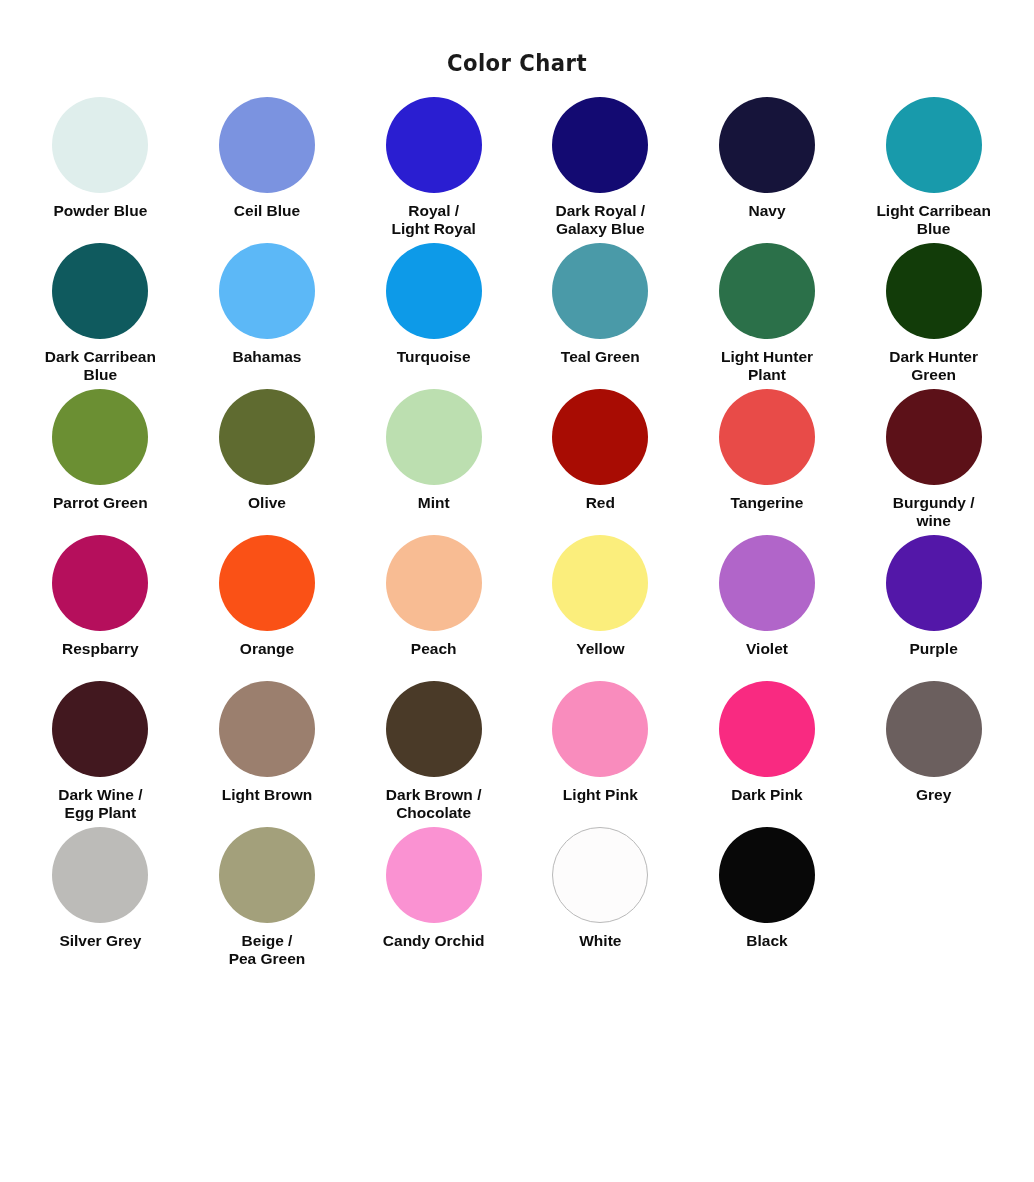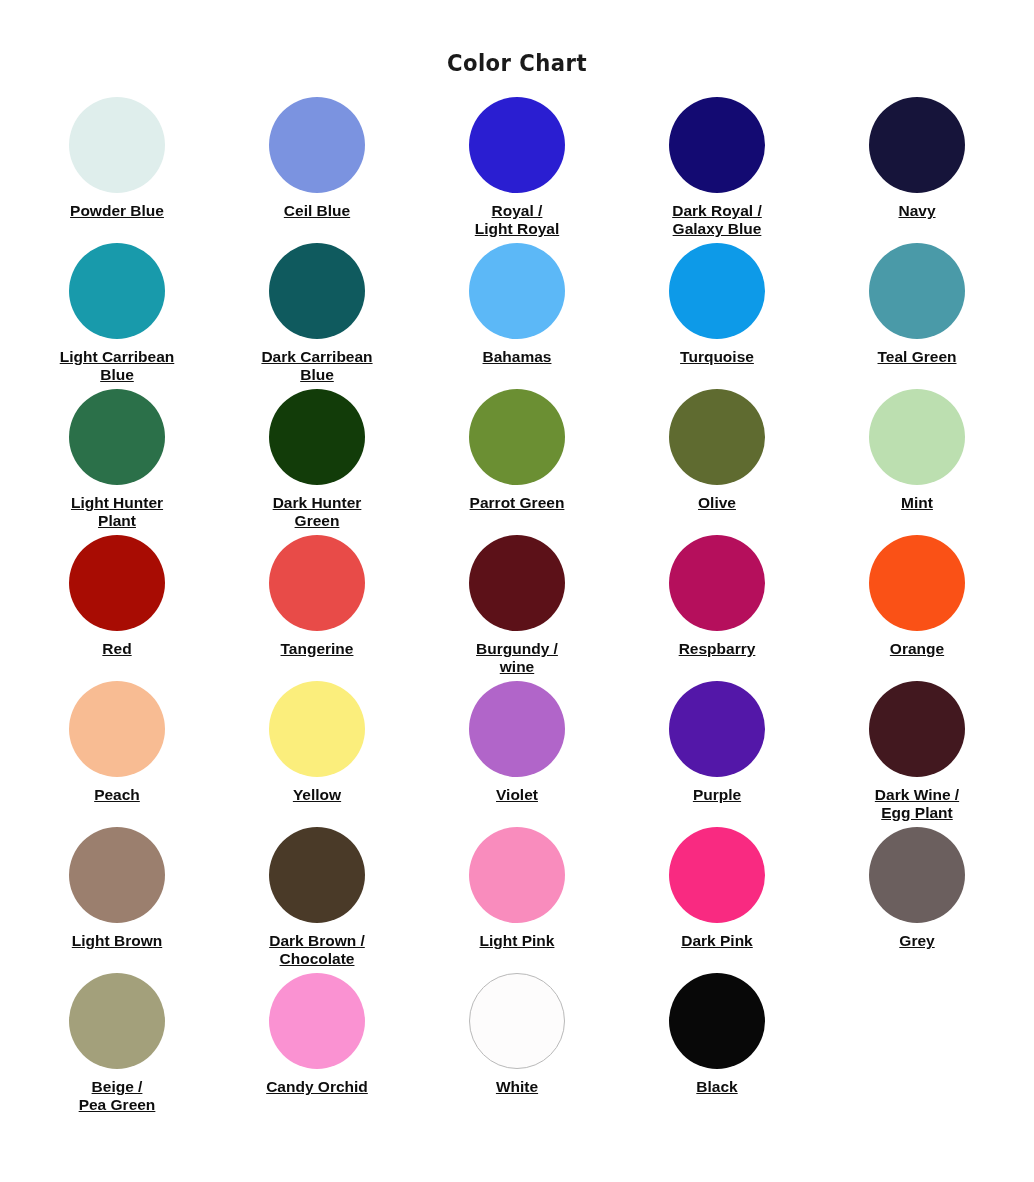--- a/index.html
+++ b/index.html
@@ -25,24 +25,23 @@
     margin: 0;
     padding-top: 52px;
     line-height: 1;
     transform: scaleX(0.92);
   }
   #swatch-grid {
     margin: 0 auto;
     padding-top: 22px;
     width: 1000px;
     display: grid;
-    grid-template-columns: repeat(5, 1fr);
+    grid-template-columns: repeat(6, 1fr);
     grid-auto-rows: 146px;
     justify-items: center;
-    text-decoration: underline;
   }
   .swatch-cell {
     width: 166px;
     display: flex;
     flex-direction: column;
     align-items: center;
     justify-content: flex-start;
   }
   .swatch-disc {
     width: 96px;
@@ -196,20 +195,24 @@
     </div>
     <div class="swatch-cell">
       <div class="swatch-disc" style="background: rgb(249, 42, 129);"></div>
       <div class="swatch-label">Dark Pink</div>
     </div>
     <div class="swatch-cell">
       <div class="swatch-disc" style="background: rgb(107, 95, 94);"></div>
       <div class="swatch-label">Grey</div>
     </div>
     <div class="swatch-cell">
+      <div class="swatch-disc" style="background: rgb(188, 187, 184);"></div>
+      <div class="swatch-label">Silver Grey</div>
+    </div>
+    <div class="swatch-cell">
       <div class="swatch-disc" style="background: rgb(163, 160, 123);"></div>
       <div class="swatch-label">Beige /
 Pea Green</div>
     </div>
     <div class="swatch-cell">
       <div class="swatch-disc" style="background: rgb(250, 146, 210);"></div>
       <div class="swatch-label">Candy Orchid</div>
     </div>
     <div class="swatch-cell">
       <div class="swatch-disc bordered" style="background: rgb(253, 252, 252);"></div>

